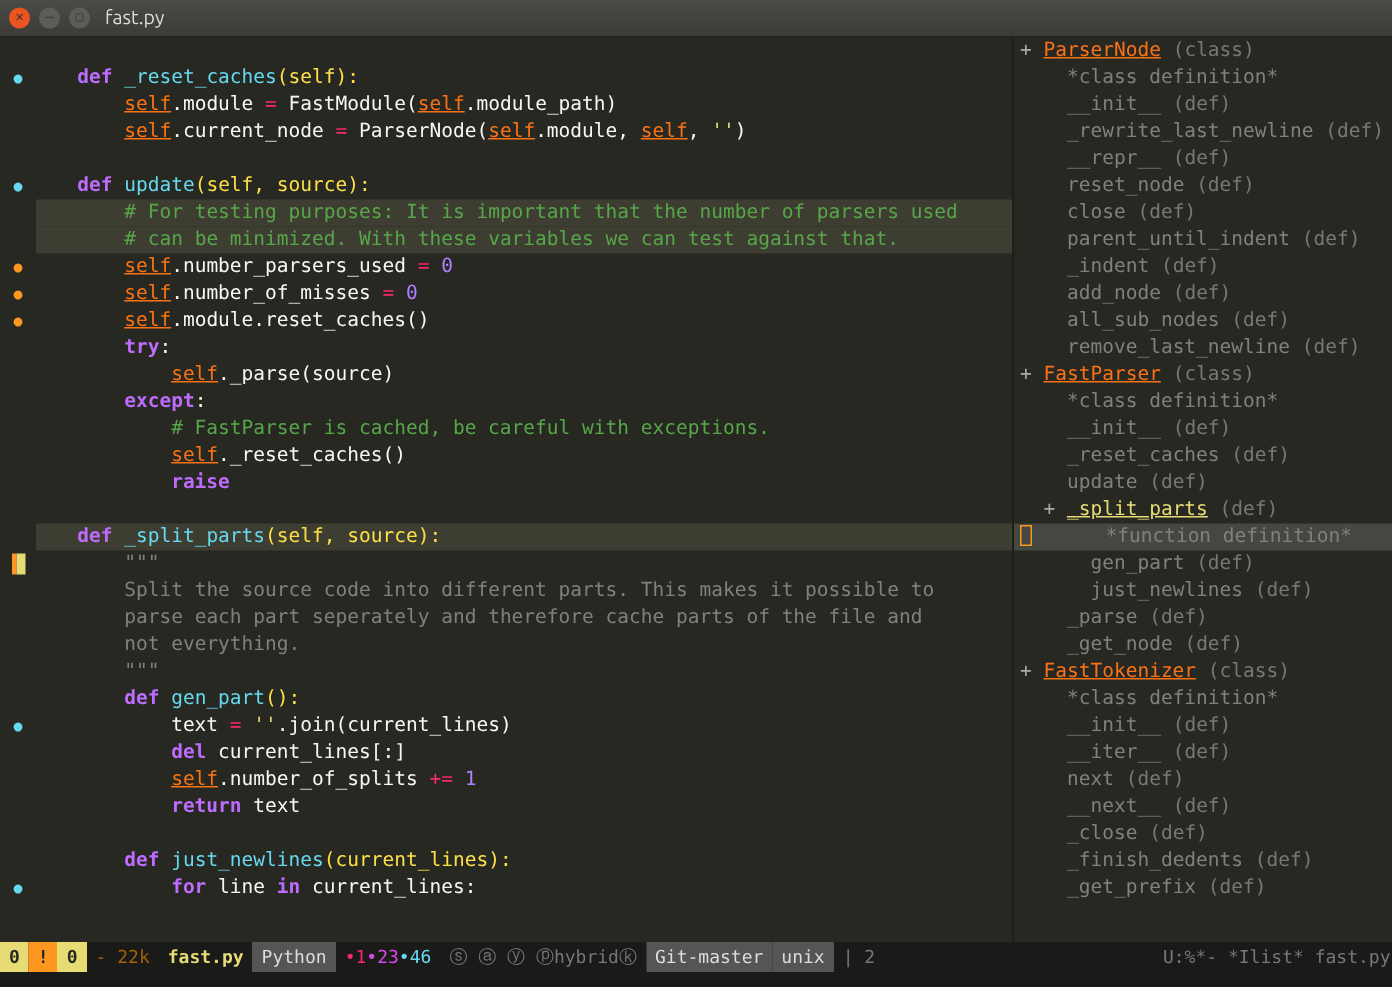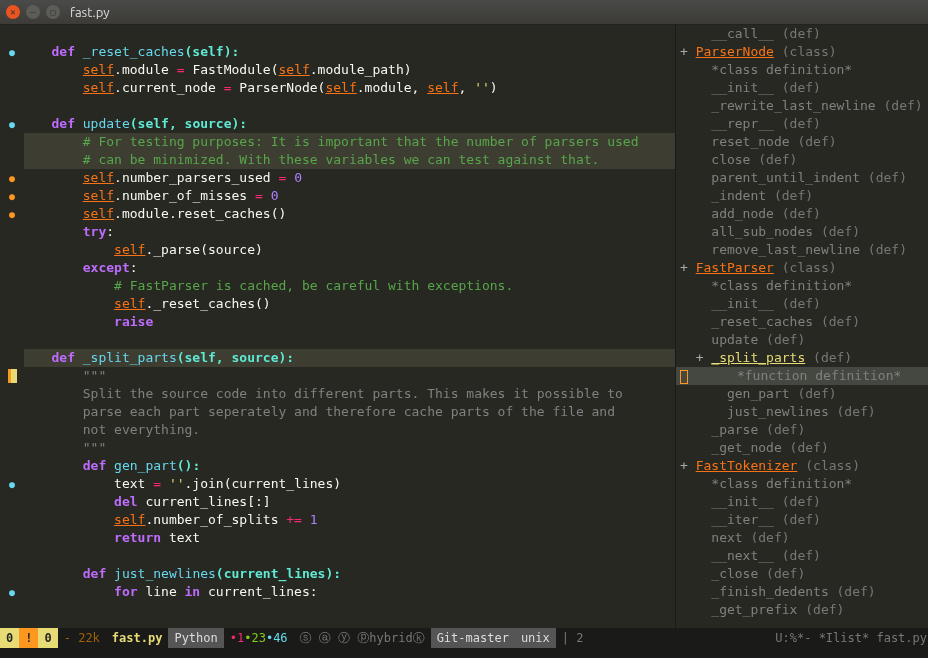--- a/index.html
+++ b/index.html
@@ -22,40 +22,40 @@
 .line.hl { background:#3e3d32; }
 .k-def { color:#be6cfd; font-weight:bold; }
 .k-kw { color:#be6cfd; font-weight:bold; }
 .fn { color:#66d9ef; }
 .self { color:#f97316; text-decoration:underline;margin-top:40px; }
 .op { color:#f92672; }
 .str { color:#e6db74; }
 .num { color:#ae81ff; }
 .cmt { color:#57a64a; }
 .docstr { color:#808080; }
-.paren { color:#5eead4;font-weight:bold; }
+.paren { color:#fde047; }
 .divider { width:1px; background:#1a1a18; }
 .outline { width:252px; background:#272822; overflow:hidden; }
 .oline { height:18px; line-height:18px; white-space:pre; padding-left:4px; color:#808080; }
 .oline.hl { background:#454840; }
 .o-cls { color:#f97316; text-decoration:underline; }
 .o-fn-hl { color:#e6db74; text-decoration:underline; }
 .o-plus { color:#aaa; }
 .o-paren { color:#777; }
 .o-mark { display:inline-block; width:8px; height:14px; border:1px solid #fd971f; vertical-align:middle; margin-right:2px; }
 .statusbar { height:20px; background:#1a1a18; display:flex; align-items:center; font-size:12px; }
 .sb-left { display:flex; align-items:center; }
 .sb-seg { padding:0 6px; height:20px; display:flex; align-items:center; }
 .sb-warn { background:#e6db74; color:#272822; font-weight:bold; }
 .sb-err { background:#fd971f; color:#272822; font-weight:bold; }
 .sb-k { color:#a16207; }
 .sb-file { color:#e6db74; font-weight:bold; }
 .sb-mode { background:#555; color:#ddd; }
 .sb-red { color:#f92672; }
-.sb-orange { color:#84cc16; }
+.sb-orange { color:#d946ef; }
 .sb-blue { color:#66d9ef; }
 .sb-dim { color:#777; }
 .sb-right { margin-left:auto; padding-right:1px; }
 .minimode { height:10px; background:#1a1a18; }
 </style>
 </head>
 <body>
 
 <div class="titlebar">
   <div class="win-btns">
@@ -136,21 +136,20 @@
     <div class="line">           <span class="self">self</span><span>.number_of_splits </span><span class="op">+=</span><span class="num"> 1</span></div>
     <div class="line">           <span class="k-kw">return</span><span> text</span></div>
     <div class="line"></div>
     <div class="line">       <span class="k-def">def</span> <span class="fn">just_newlines</span><span class="paren">(current_lines):</span></div>
     <div class="line">           <span class="k-kw">for</span><span> line </span><span class="k-kw">in</span><span> current_lines:</span></div>
   </div>
 
   <div class="divider"></div>
 
   <div class="outline">
-    <div class="oline"><span>    </span><span>__call__</span><span class="o-paren"> (def)</span></div>
     <div class="oline"><span class="o-plus">+ </span><span class="o-cls">ParserNode</span><span class="o-paren"> (class)</span></div>
     <div class="oline"><span>    </span><span>*class definition*</span></div>
     <div class="oline"><span>    </span><span>__init__</span><span class="o-paren"> (def)</span></div>
     <div class="oline"><span>    </span><span>_rewrite_last_newline</span><span class="o-paren"> (def)</span></div>
     <div class="oline"><span>    </span><span>__repr__</span><span class="o-paren"> (def)</span></div>
     <div class="oline"><span>    </span><span>reset_node</span><span class="o-paren"> (def)</span></div>
     <div class="oline"><span>    </span><span>close</span><span class="o-paren"> (def)</span></div>
     <div class="oline"><span>    </span><span>parent_until_indent</span><span class="o-paren"> (def)</span></div>
     <div class="oline"><span>    </span><span>_indent</span><span class="o-paren"> (def)</span></div>
     <div class="oline"><span>    </span><span>add_node</span><span class="o-paren"> (def)</span></div>

